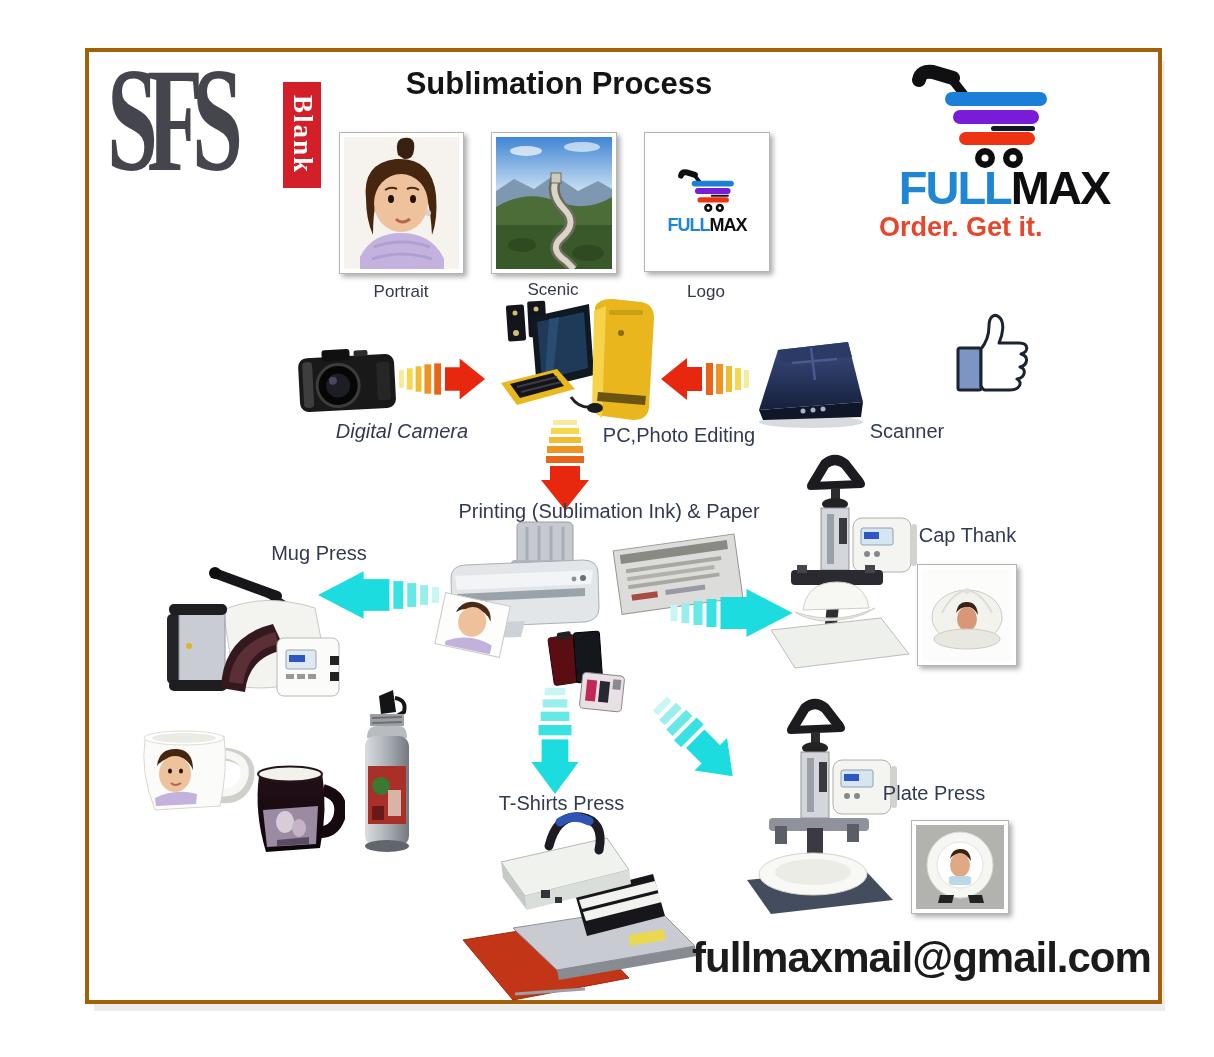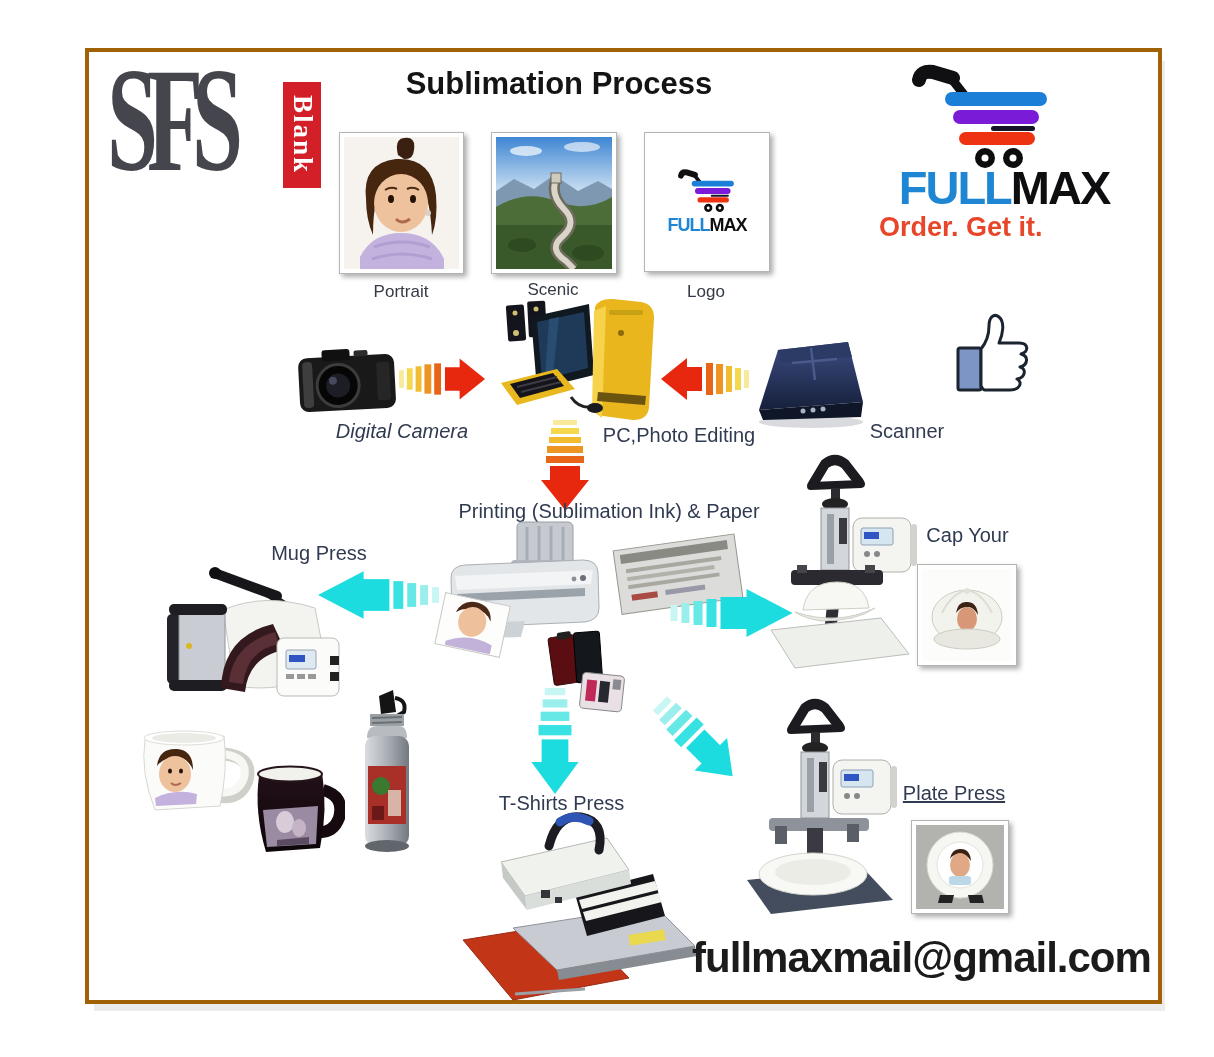--- a/index.html
+++ b/index.html
@@ -369,21 +369,21 @@
         <circle cx="116" cy="100" r="3" fill="#888"></circle>
       <rect x="30" y="116" width="92" height="15" rx="4" fill="#2a2a30"></rect>
       <rect x="36" y="111" width="10" height="8" fill="#45454c"></rect>
         <rect x="104" y="111" width="10" height="8" fill="#45454c"></rect>
       <rect x="64" y="150" width="12" height="40" fill="#2e2e34" transform="rotate(6 70 170)"></rect>
       <polygon points="10,176 120,164 148,200 34,214" fill="#eef0ec" stroke="#bcbeb8"></polygon>
       <path d="M42 156 Q46 128 76 128 Q104 128 108 154 Z" fill="#f7f7f3" stroke="#cfcfc8"></path>
       <path d="M34 158 Q76 172 114 154 Q96 167 60 167 Q42 164 34 158 Z" fill="#e9e9e3" stroke="#cfcfc8"></path>
     </svg>
   </div>
-  <div class="label" style="left:806px;top:472px;width:145px;">Cap Your</div>
+  <div class="label" style="left:806px;top:472px;width:145px;">Cap Thank</div>
   <div class="photo-frame" style="left:828px;top:512px;">
     <svg width="90" height="92" viewBox="0 0 90 92">
       <rect width="90" height="92" fill="#fcfcfa"></rect>
       <ellipse cx="45" cy="48" rx="35" ry="27" fill="#f3f3ee" stroke="#ccccc4"></ellipse>
       <path d="M45 21 Q30 24 20 44" stroke="#ddddd4" stroke-width="2" fill="none"></path>
       <path d="M45 21 Q60 24 70 44" stroke="#ddddd4" stroke-width="2" fill="none"></path>
       <circle cx="45" cy="22" r="3" fill="#e2e2da"></circle>
       <path d="M34 44 Q36 32 45 33 Q55 33 56 46 Q51 37 45 38 Q38 38 34 44 Z" fill="#3c2414"></path>
       <ellipse cx="45" cy="50" rx="10" ry="12" fill="#d89878"></ellipse>
       <ellipse cx="45" cy="70" rx="33" ry="10" fill="#e8e8e1" stroke="#ccccc4"></ellipse>
@@ -485,21 +485,21 @@
         <circle cx="112" cy="98" r="3" fill="#888"></circle>
       <rect x="24" y="120" width="100" height="13" rx="4" fill="#8e929a"></rect>
       <rect x="30" y="128" width="12" height="18" fill="#5a5e66"></rect>
       <rect x="102" y="126" width="12" height="18" fill="#5a5e66"></rect>
       <rect x="62" y="130" width="16" height="26" fill="#3a3a42"></rect>
       <polygon points="2,182 118,170 148,202 26,216" fill="#434d5e"></polygon>
       <ellipse cx="68" cy="176" rx="54" ry="21" fill="#f8f8f5" stroke="#d4d4cf"></ellipse>
       <ellipse cx="68" cy="174" rx="38" ry="13" fill="#ecece7"></ellipse>
     </svg>
   </div>
-  <div class="label" style="left:795px;top:730px;width:140px;text-decoration:underline;">Plate Press</div>
+  <div class="label" style="left:775px;top:730px;width:140px;">Plate Press</div>
   <div class="photo-frame" style="left:822px;top:768px;">
     <svg width="88" height="84" viewBox="0 0 88 84">
       <rect width="88" height="84" fill="#b2b2ae"></rect>
       <circle cx="44" cy="40" r="33" fill="#f6f6f3" stroke="#d8d8d2"></circle>
       <circle cx="44" cy="40" r="23" fill="#ffffff" stroke="#e4e4de"></circle>
       <path d="M34 34 Q36 23 45 24 Q54 24 55 36 Q50 28 44 29 Q37 29 34 34 Z" fill="#3a2212"></path>
       <ellipse cx="44" cy="40" rx="10" ry="12" fill="#e0a884"></ellipse>
       <rect x="33" y="51" width="22" height="9" rx="3" fill="#bcd8e8"></rect>
       <polygon points="24,70 38,70 36,78 22,78" fill="#222"></polygon>
       <polygon points="52,70 66,70 68,78 54,78" fill="#222"></polygon>

